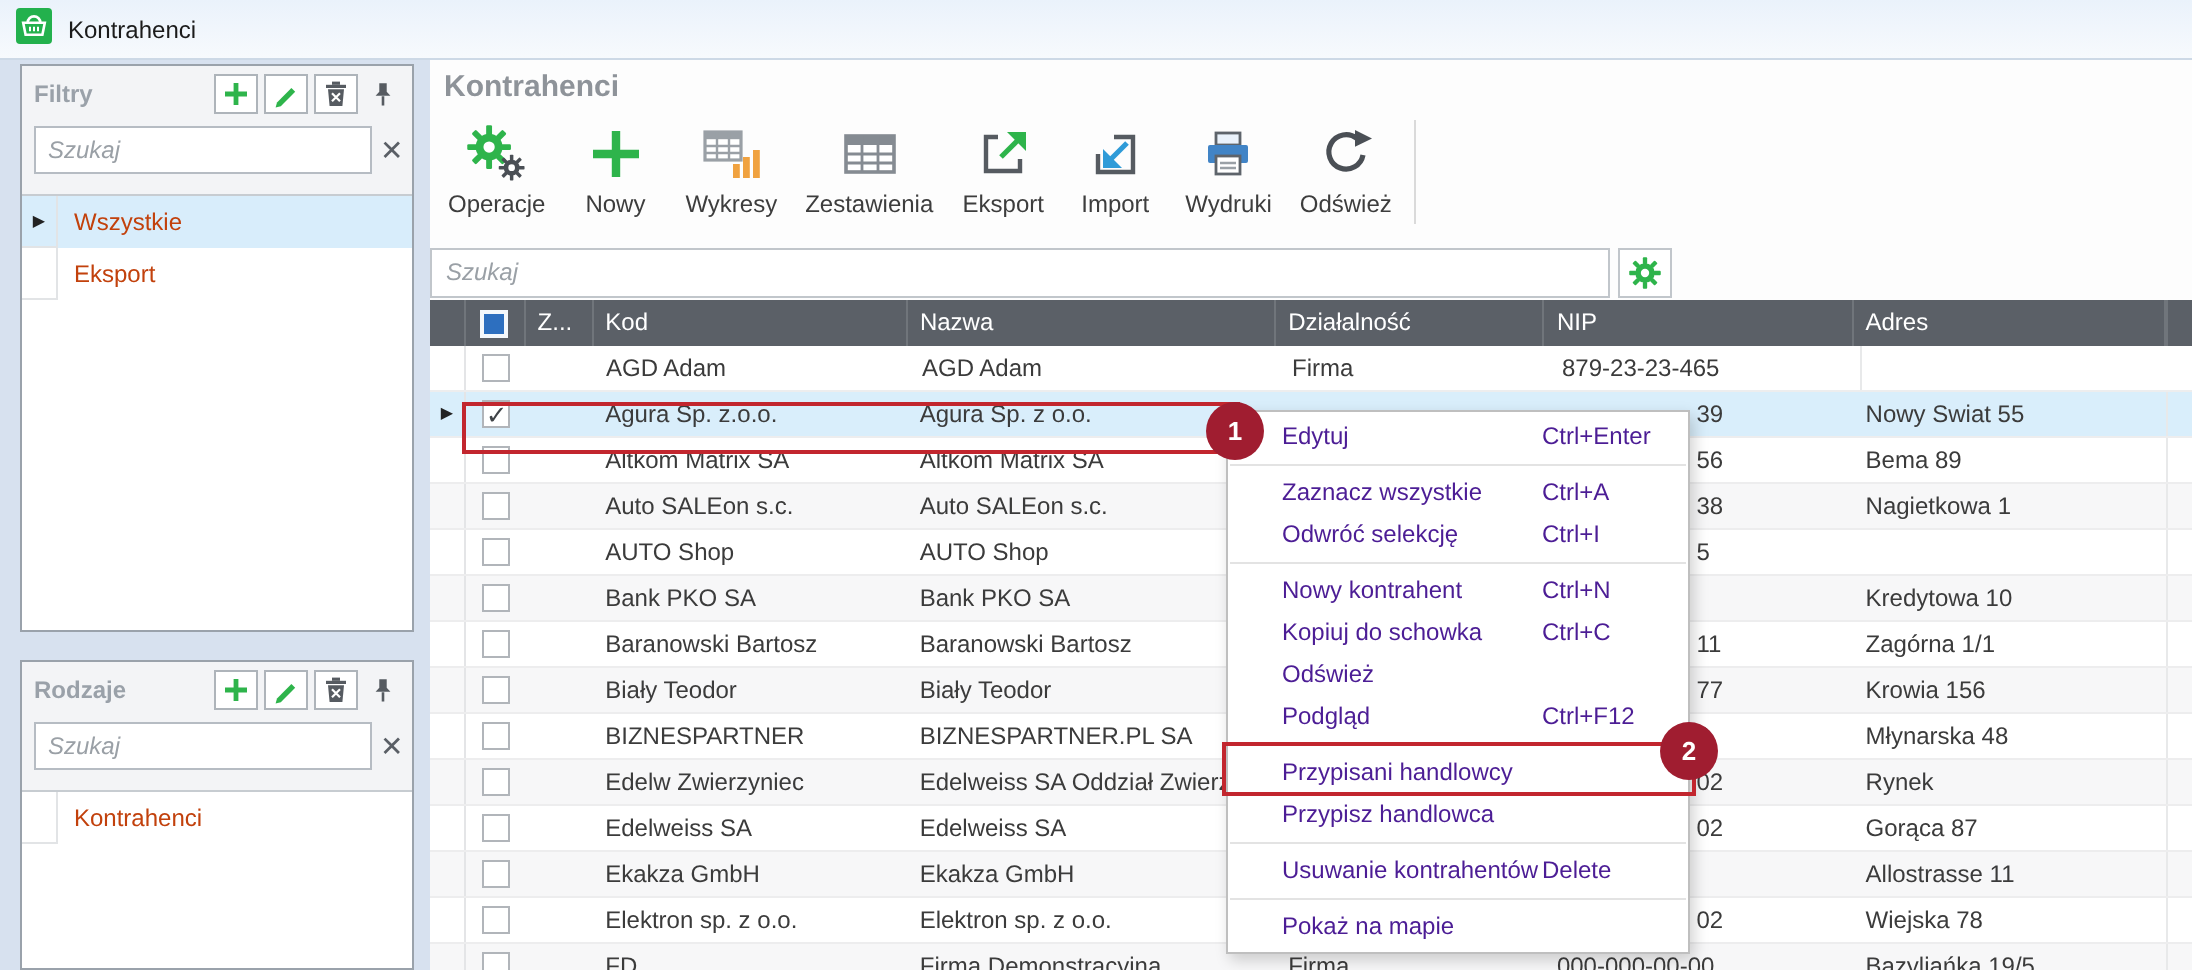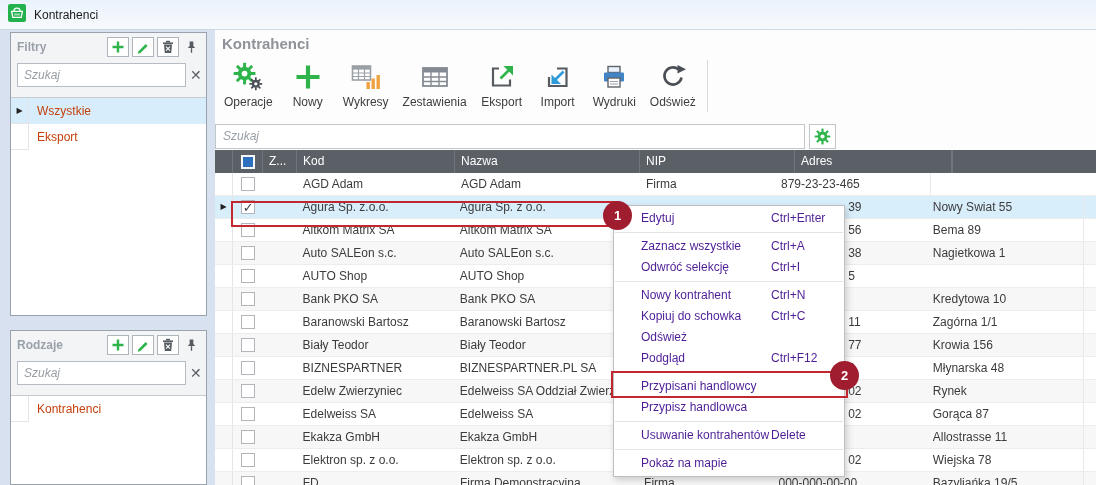--- a/index.html
+++ b/index.html
@@ -303,20 +303,21 @@
   </div>
   <div class="table">
     <div class="thead">
         <span class="ind-h"></span>
         <span class="cbc-h">
           <span class="hcb"></span>
         </span>
         <span class="c-z">Z...</span>
         <span class="c-kod">Kod</span>
         <span class="c-nazwa">Nazwa</span>
+        <span class="c-dzialalnosc">Działalność</span>
         <span class="c-nip">NIP</span>
         <span class="c-adres">Adres</span>
         <span class="fill"></span>
       </div>
     <div id="tbody">
         <div class="row">
           <span class="cell ind"></span>
           <span class="cell cbc">
             <span class="cb"></span>
           </span>

